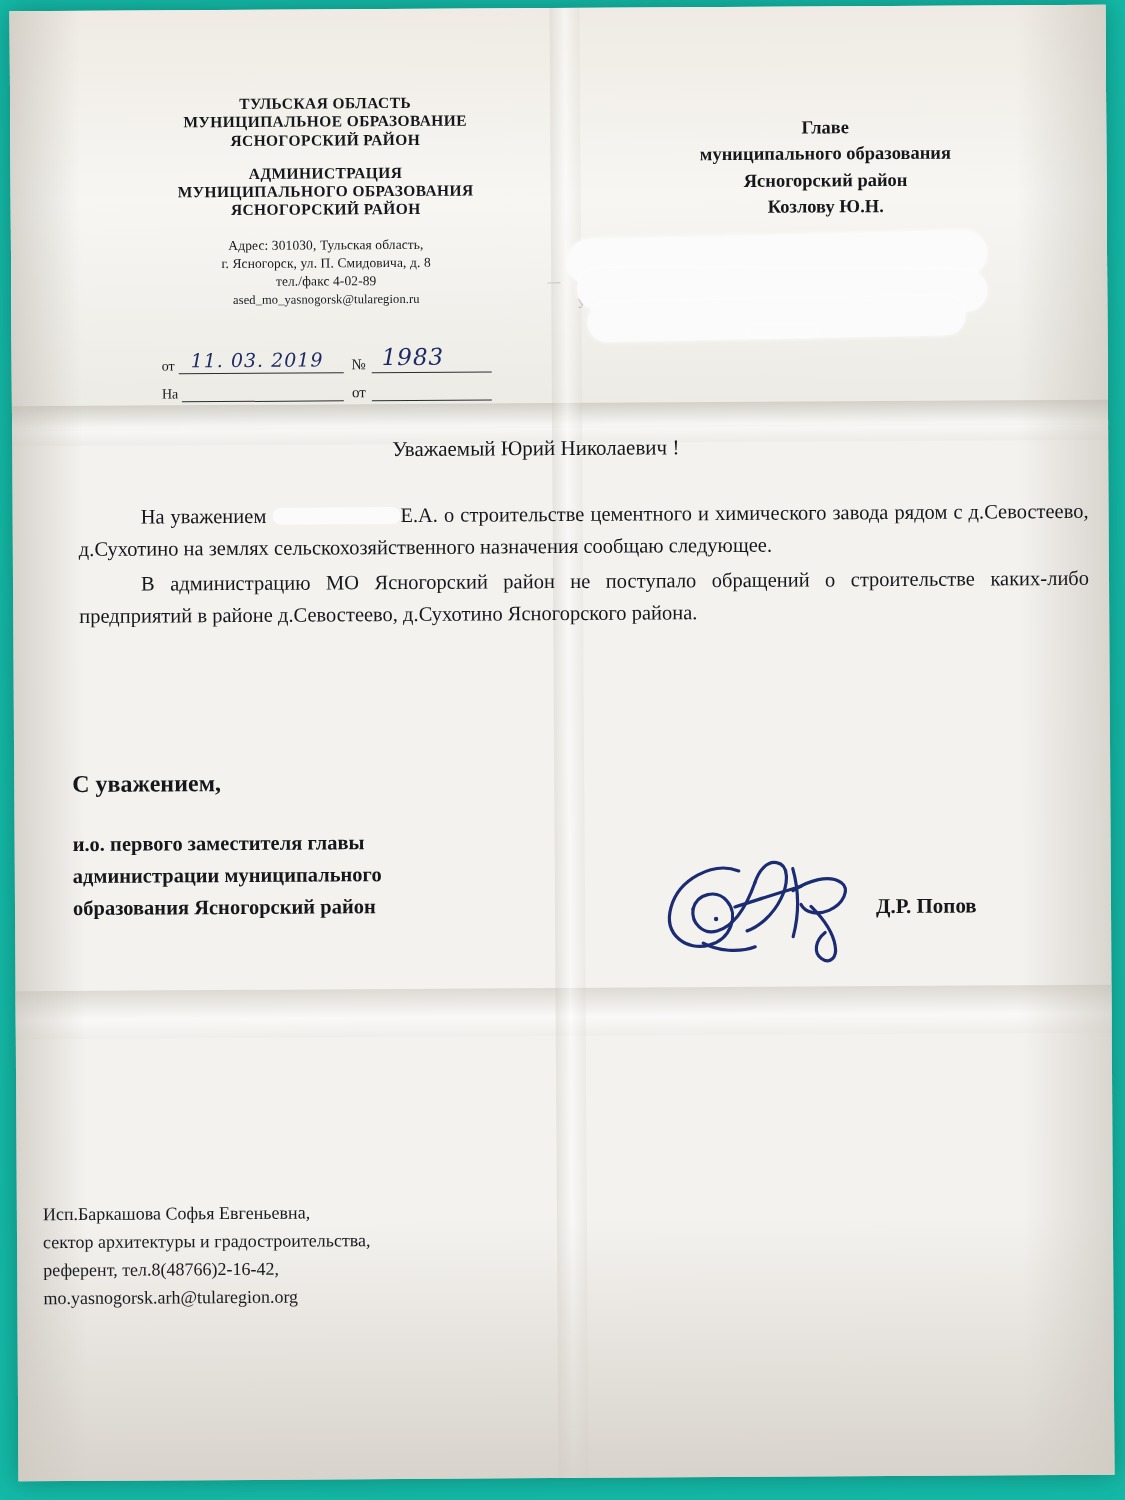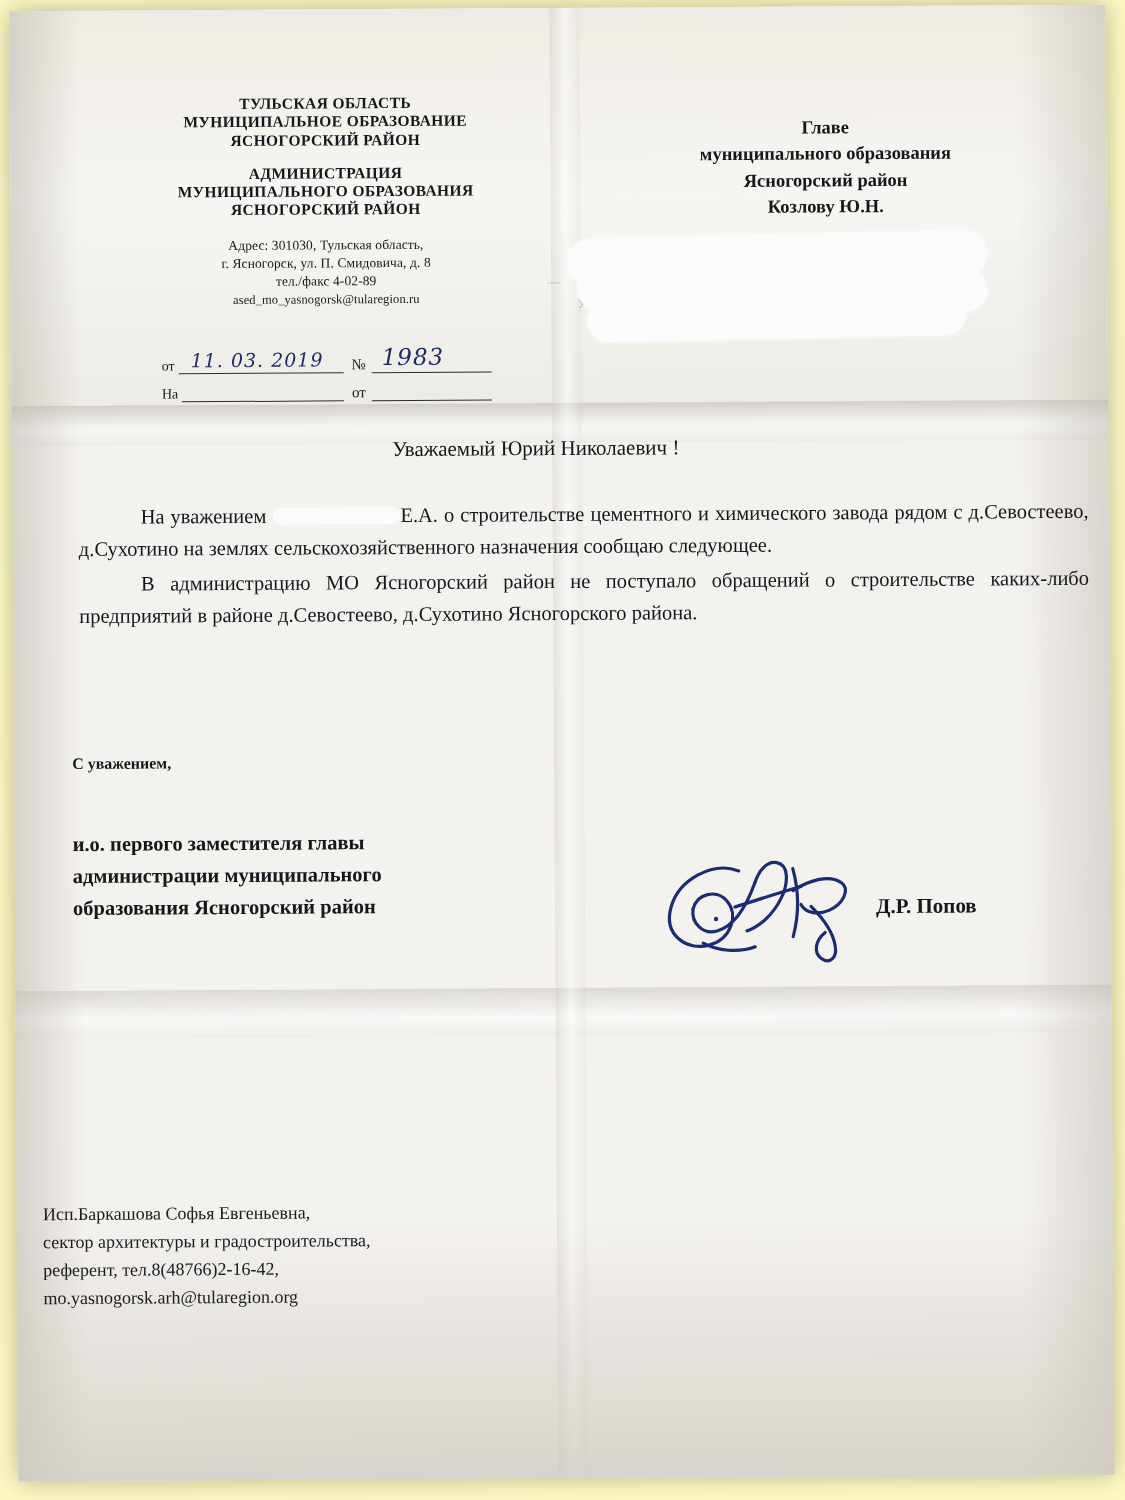--- a/index.html
+++ b/index.html
@@ -12,21 +12,21 @@
     background: #cfc9c1;
     font-family: "Liberation Serif", serif;
     overflow: hidden;
   }
 
   
   .photo {
     position: relative;
     width: 1125px;
     height: 1500px;
-    background: #fef9c3;
+    background: #14b8a6;
     overflow: hidden;
   }
 
   .paper {
     position: absolute;
     left: 14px;
     top: 8px;
     width: 1096px;
     height: 1470px;
     background: #f4f2ef;
@@ -210,23 +210,23 @@
     border-radius: 10px;
     vertical-align: middle;
     position: relative;
     top: -2px;
   }
 
   
   .closing {
     position: absolute;
     left: 58px;
-    top: 744px;
-    font-weight: bold;
-    font-size: 16px;
+    top: 760px;
+    font-weight: bold;
+    font-size: 24px;
   }
   .signer-title {
     position: absolute;
     left: 58px;
     top: 818px;
     font-weight: bold;
     font-size: 20.5px;
     line-height: 1.55;
     width: 520px;
   }

